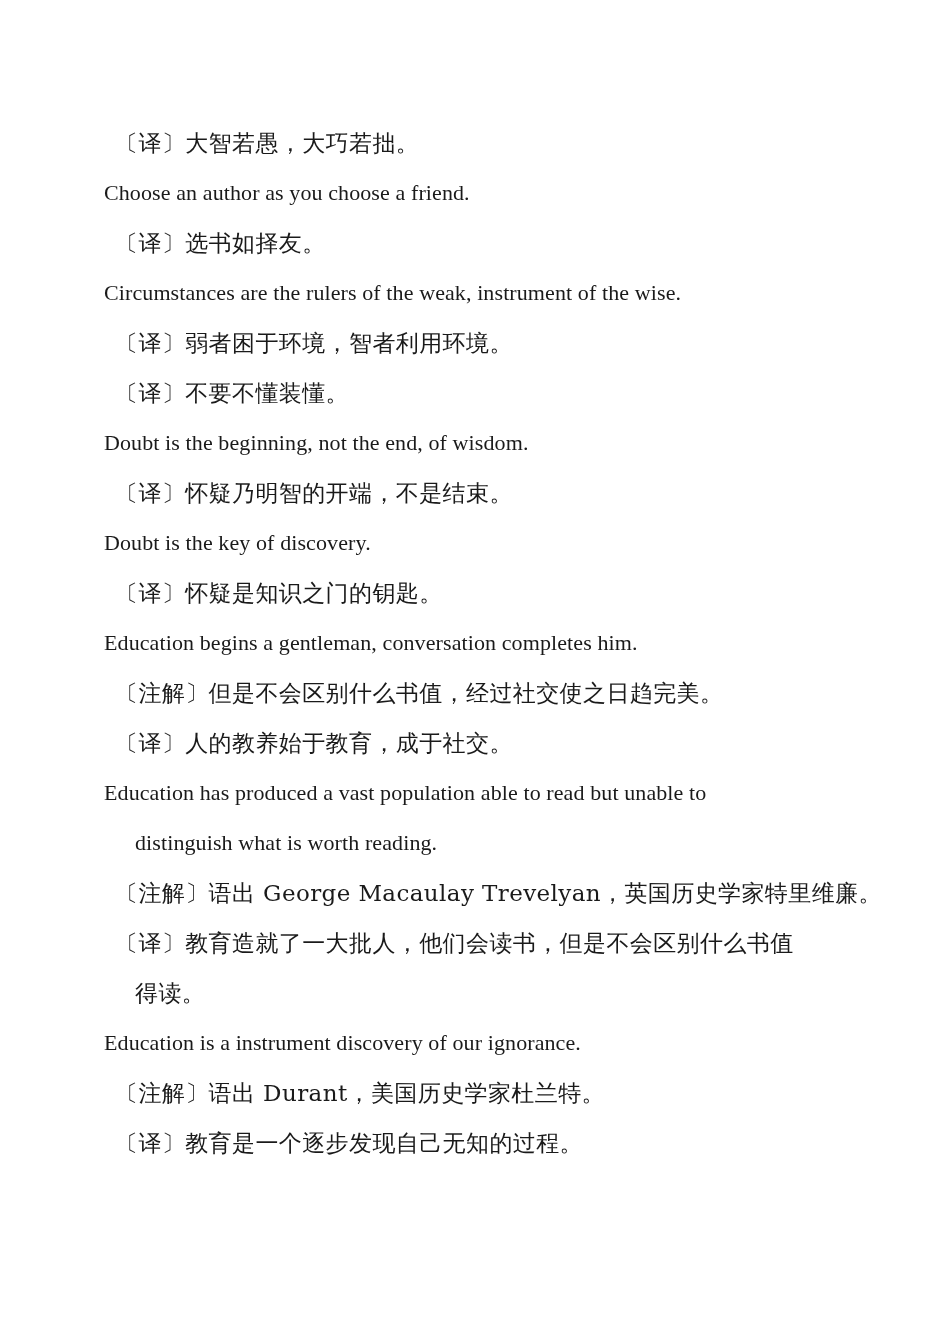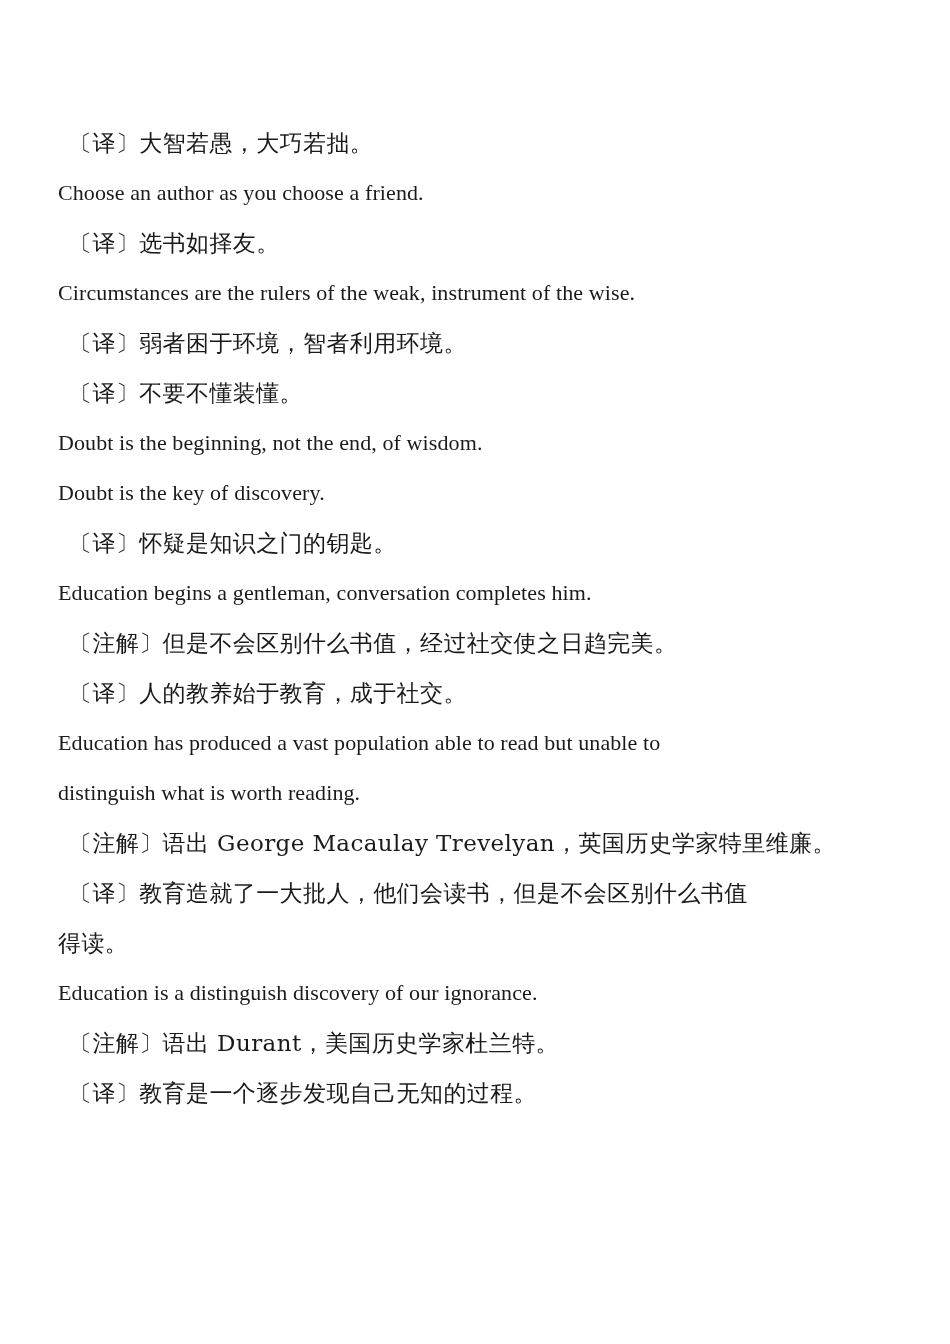--- a/index.html
+++ b/index.html
@@ -13,21 +13,21 @@
     font-family: "Liberation Serif", "DejaVu Serif", serif;
     color: #1a1a1a;
     -webkit-font-smoothing: antialiased;
   }
   .page {
     position: relative;
     width: 950px;
     height: 1344px;
     background: #ffffff;
     box-sizing: border-box;
-    padding: 118px 115px 0 58px;
+    padding: 118px 115px 0 104px;
   }
   .doc-body {
     width: 693px;
   }
   
   .line {
     font-size: 22px;
     line-height: 50px;
     height: 50px;
     white-space: pre;
@@ -42,44 +42,46 @@
   
   .line.cn {
     padding-left: 11px;
     font-size: 23px;
     font-family: "DejaVu Serif", "Liberation Serif", serif;
     letter-spacing: 0.4px;
   }
   
   .line.cont {
     padding-left: 0;
+    margin-left: 31px;
   }
   .line.cn.cont {
     padding-left: 0;
   }
 </style>
 </head>
 <body style="background: rgb(255, 255, 255); color: rgb(26, 26, 26);">
 
 <div class="page" style="background: rgb(255, 255, 255);">
   <div class="doc-body" id="doc-body">
       <div class="line cn">〔译〕大智若愚，大巧若拙。</div>
       <div class="line en">Choose an author as you choose a friend.</div>
       <div class="line cn">〔译〕选书如择友。</div>
       <div class="line en">Circumstances are the rulers of the weak, instrument of the wise.</div>
       <div class="line cn">〔译〕弱者困于环境，智者利用环境。</div>
       <div class="line cn">〔译〕不要不懂装懂。</div>
       <div class="line en">Doubt is the beginning, not the end, of wisdom.</div>
+      <div class="line cn">〔译〕怀疑乃明智的开端，不是结束。</div>
       <div class="line en">Doubt is the key of discovery.</div>
       <div class="line cn">〔译〕怀疑是知识之门的钥匙。</div>
       <div class="line en">Education begins a gentleman, conversation completes him.</div>
       <div class="line cn">〔注解〕但是不会区别什么书值，经过社交使之日趋完美。</div>
       <div class="line cn">〔译〕人的教养始于教育，成于社交。</div>
       <div class="line en">Education has produced a vast population able to read but unable to</div>
       <div class="line en cont">distinguish what is worth reading.</div>
       <div class="line cn">〔注解〕语出 George Macaulay Trevelyan，英国历史学家特里维廉。</div>
       <div class="line cn">〔译〕教育造就了一大批人，他们会读书，但是不会区别什么书值</div>
       <div class="line cn cont">得读。</div>
-      <div class="line en">Education is a distinguish discovery of our ignorance.</div>
+      <div class="line en">Education is a instrument discovery of our ignorance.</div>
       <div class="line cn">〔注解〕语出 Durant，美国历史学家杜兰特。</div>
       <div class="line cn">〔译〕教育是一个逐步发现自己无知的过程。</div>
     </div>
 </div>
 
 </body></html>

